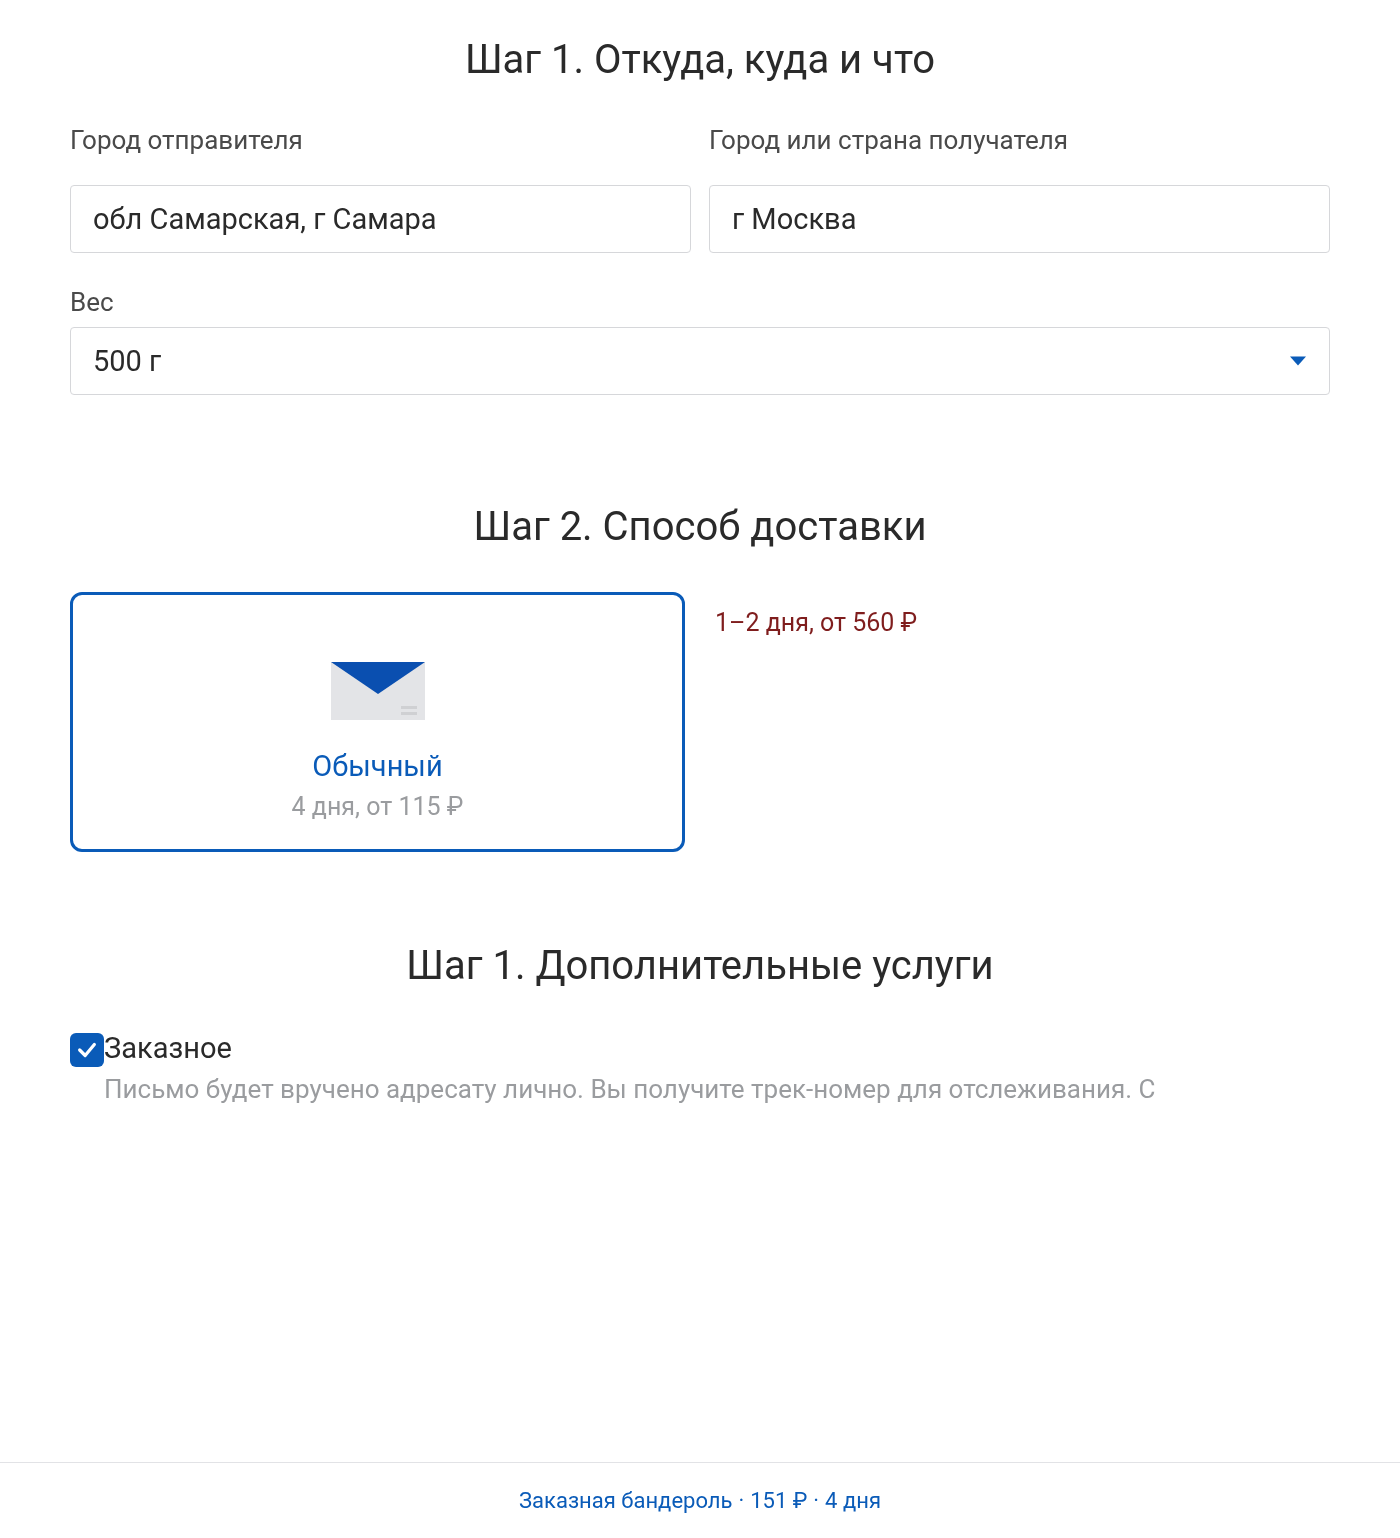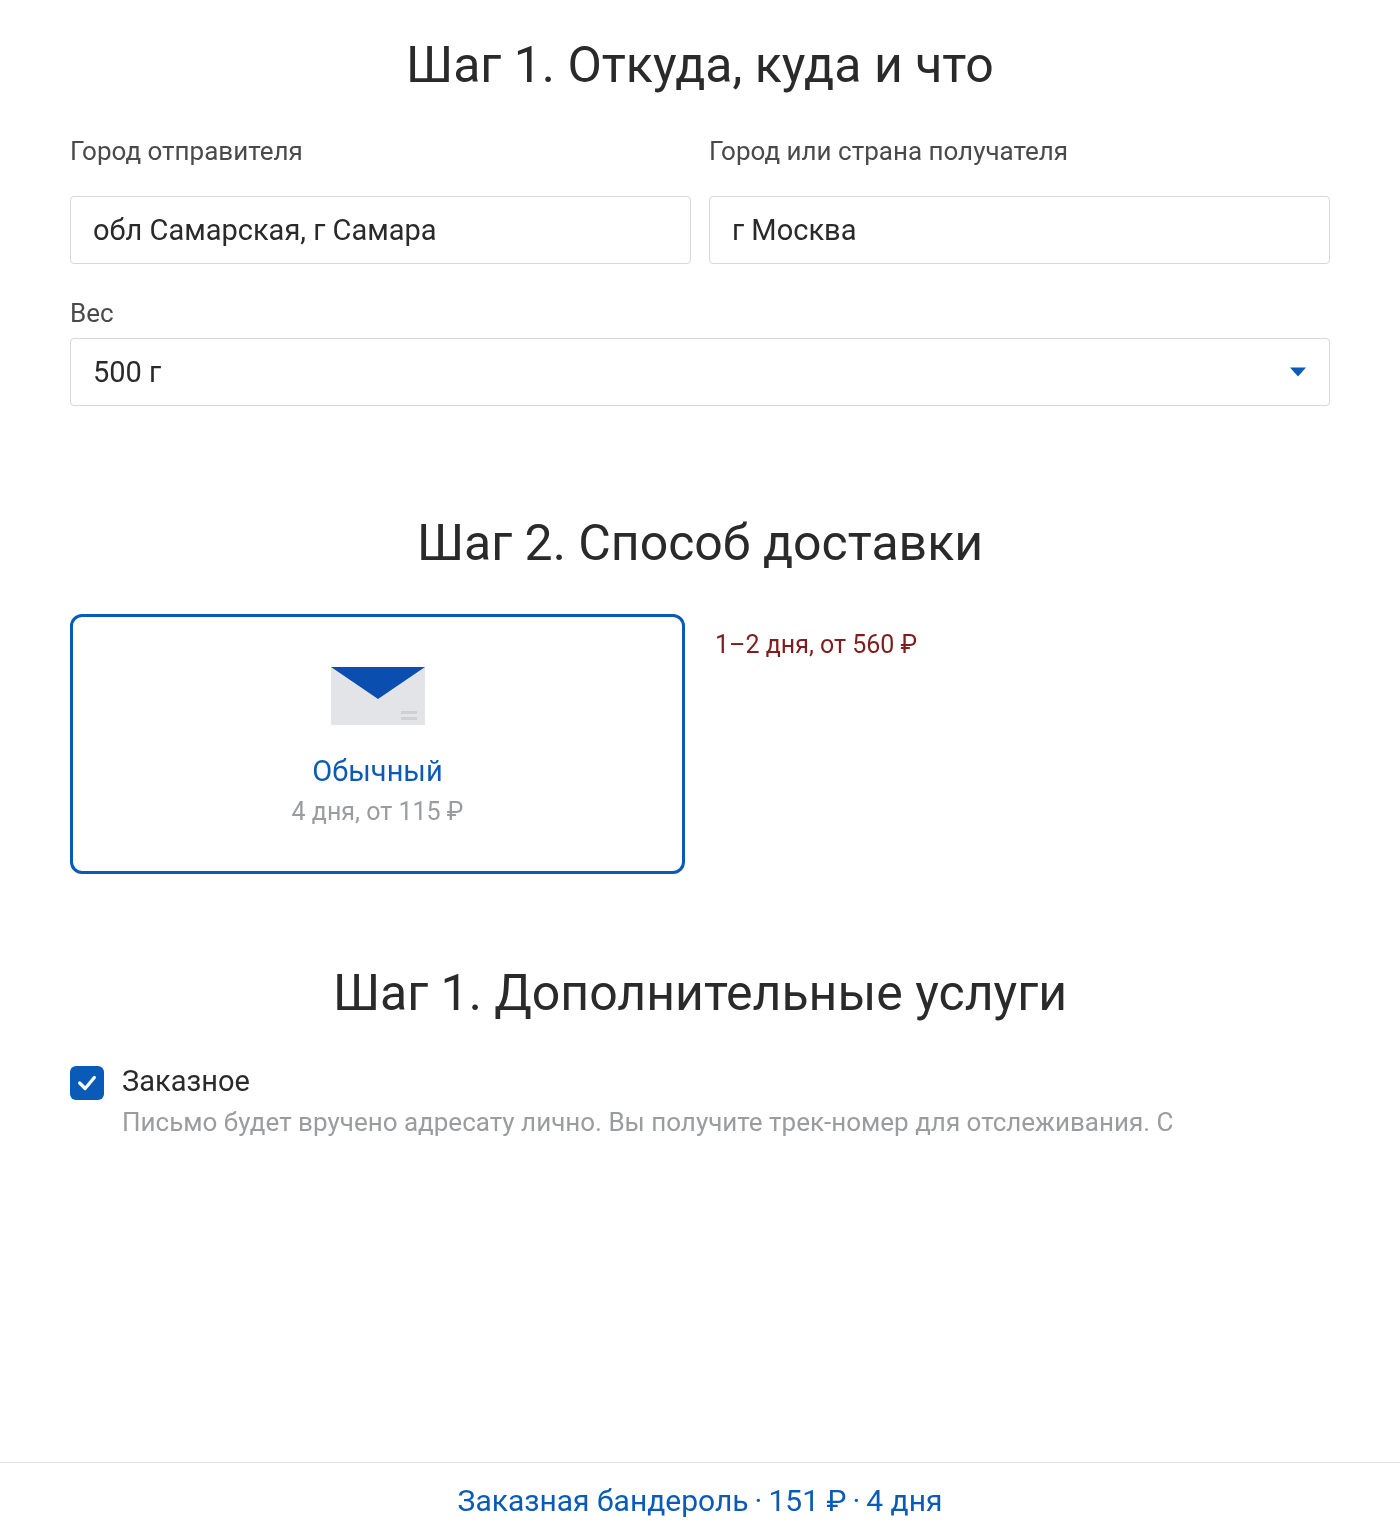--- a/index.html
+++ b/index.html
@@ -8,21 +8,21 @@
     font-family: -apple-system, BlinkMacSystemFont, "Segoe UI", Roboto, Arial, sans-serif;
     background: #ffffff;
     color: #2a2a2a;
     font-size: 27px;
   }
   .container {
     padding: 36px 70px 0 70px;
   }
   .step-title {
     text-align: center;
-    font-size: 50px;
+    font-size: 40px;
     font-weight: 400;
     color: #2a2a2a;
     margin-bottom: 42px;
   }
   .row {
     display: flex;
     gap: 18px;
     margin-bottom: 34px;
   }
   .field { flex: 1; display: flex; flex-direction: column; }
@@ -75,21 +75,21 @@
   }
   .card-col { flex: 1; display: flex; flex-direction: column; }
   .card {
     border: 1.5px solid #d6d7da;
     border-radius: 10px;
     padding: 32px 18px 30px 18px;
     text-align: center;
     cursor: pointer;
     background: #fff;
     min-height: 260px;
-    display: flex; flex-direction: column; align-items: center; justify-content: flex-start;
+    display: flex; flex-direction: column; align-items: center; justify-content: flex-end;
   }
   .card.selected {
     border: 3px solid #0a5bb8;
     padding: 30px 16px 28px 16px;
     border-radius: 12px;
   }
   .card-icon { height: 92px; display:flex; align-items:center; justify-content:center; margin-bottom: 14px;}
   .card-title {
     color: #0a5bb8;
     font-size: 29px;
@@ -101,41 +101,41 @@
     color: #9a9c9f;
     font-size: 25px;
   }
   .card-outside-sub {
     text-align: left;
     color: #7f1d1d;
     font-size: 25px;
     margin-top: 16px;
   }
   .step3 { margin-top: 90px; }
-  .opt-row { display: flex; align-items: flex-start; gap: 18px; margin-top: 2px;}
+  .opt-row { display: flex; align-items: flex-start; gap: 0; margin-top: 2px;}
   .checkbox {
     width: 34px; height: 34px; border-radius: 6px; background:#0a5bb8;
     display:flex; align-items:center; justify-content:center; flex:none;
     margin-top: 2px; cursor:pointer;
   }
   .opt-text { flex:1; }
   .opt-title { font-size: 29px; color:#2a2a2a; margin-bottom: 6px;}
   .opt-desc { font-size: 26px; color:#9a9c9f; line-height:1.4; }
   .footer {
     position: fixed;
     left:0; right:0; bottom:0;
     width: 1400px;
     height: 76px;
     border-top: 1.5px solid #e2e3e6;
     background:#fff;
     display:flex; align-items:center; justify-content:center;
   }
   .footer-text {
     color:#0a5bb8;
-    font-size: 30px;
+    font-size: 22px;
   }
   .dot { margin: 0 6px; }
 </style>
 </head>
 <body>
 
 <div class="container">
 
   <h2 class="step-title">Шаг 1. Откуда, куда и что</h2>
 

